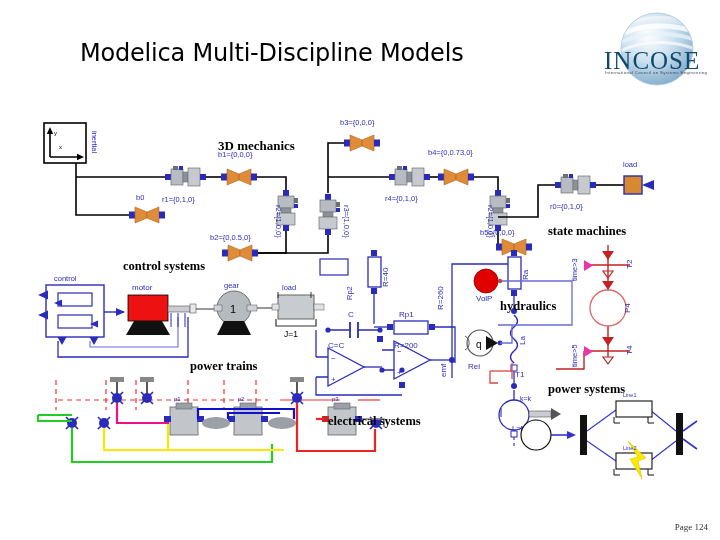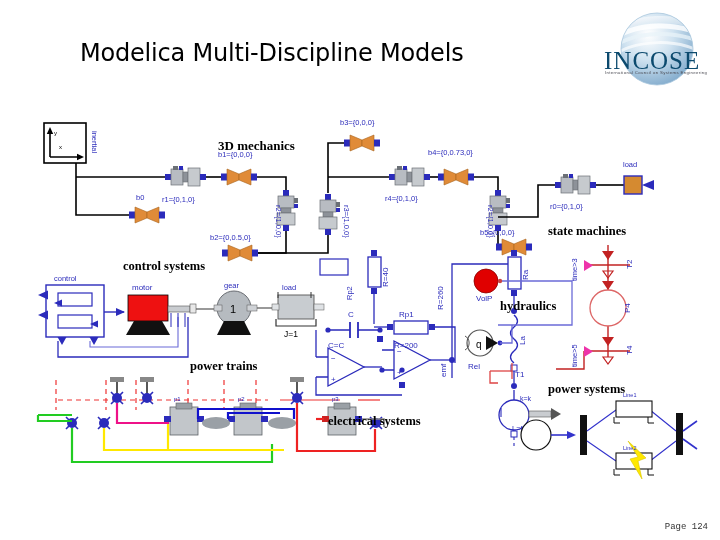--- a/index.html
+++ b/index.html
@@ -27,21 +27,21 @@
   }
   .logo-tag{
     position:absolute;left:10px;top:62px;width:112px;
     font-size:4.3px;letter-spacing:0.35px;color:#4a4a52;
     white-space:nowrap;font-family:"Liberation Sans", sans-serif;
   }
 
   
   .page-num{
     position:absolute;right:12px;bottom:8px;font-size:9px;color:#333;
-    font-family:Liberation Mono, monospace;
+    font-family:Liberation Serif, serif;
   }
 
   
   .diagram{position:absolute;left:28px;top:105px;width:672px;height:385px;}
   .diagram svg{display:block;}
 
   
   .cap{font-family:"Liberation Serif", serif;font-weight:bold;fill:#000;}
   .lbl{font-family:"Liberation Sans", sans-serif;fill:#2b2bbb;}
   .lblk{font-family:"Liberation Sans", sans-serif;fill:#000;}

